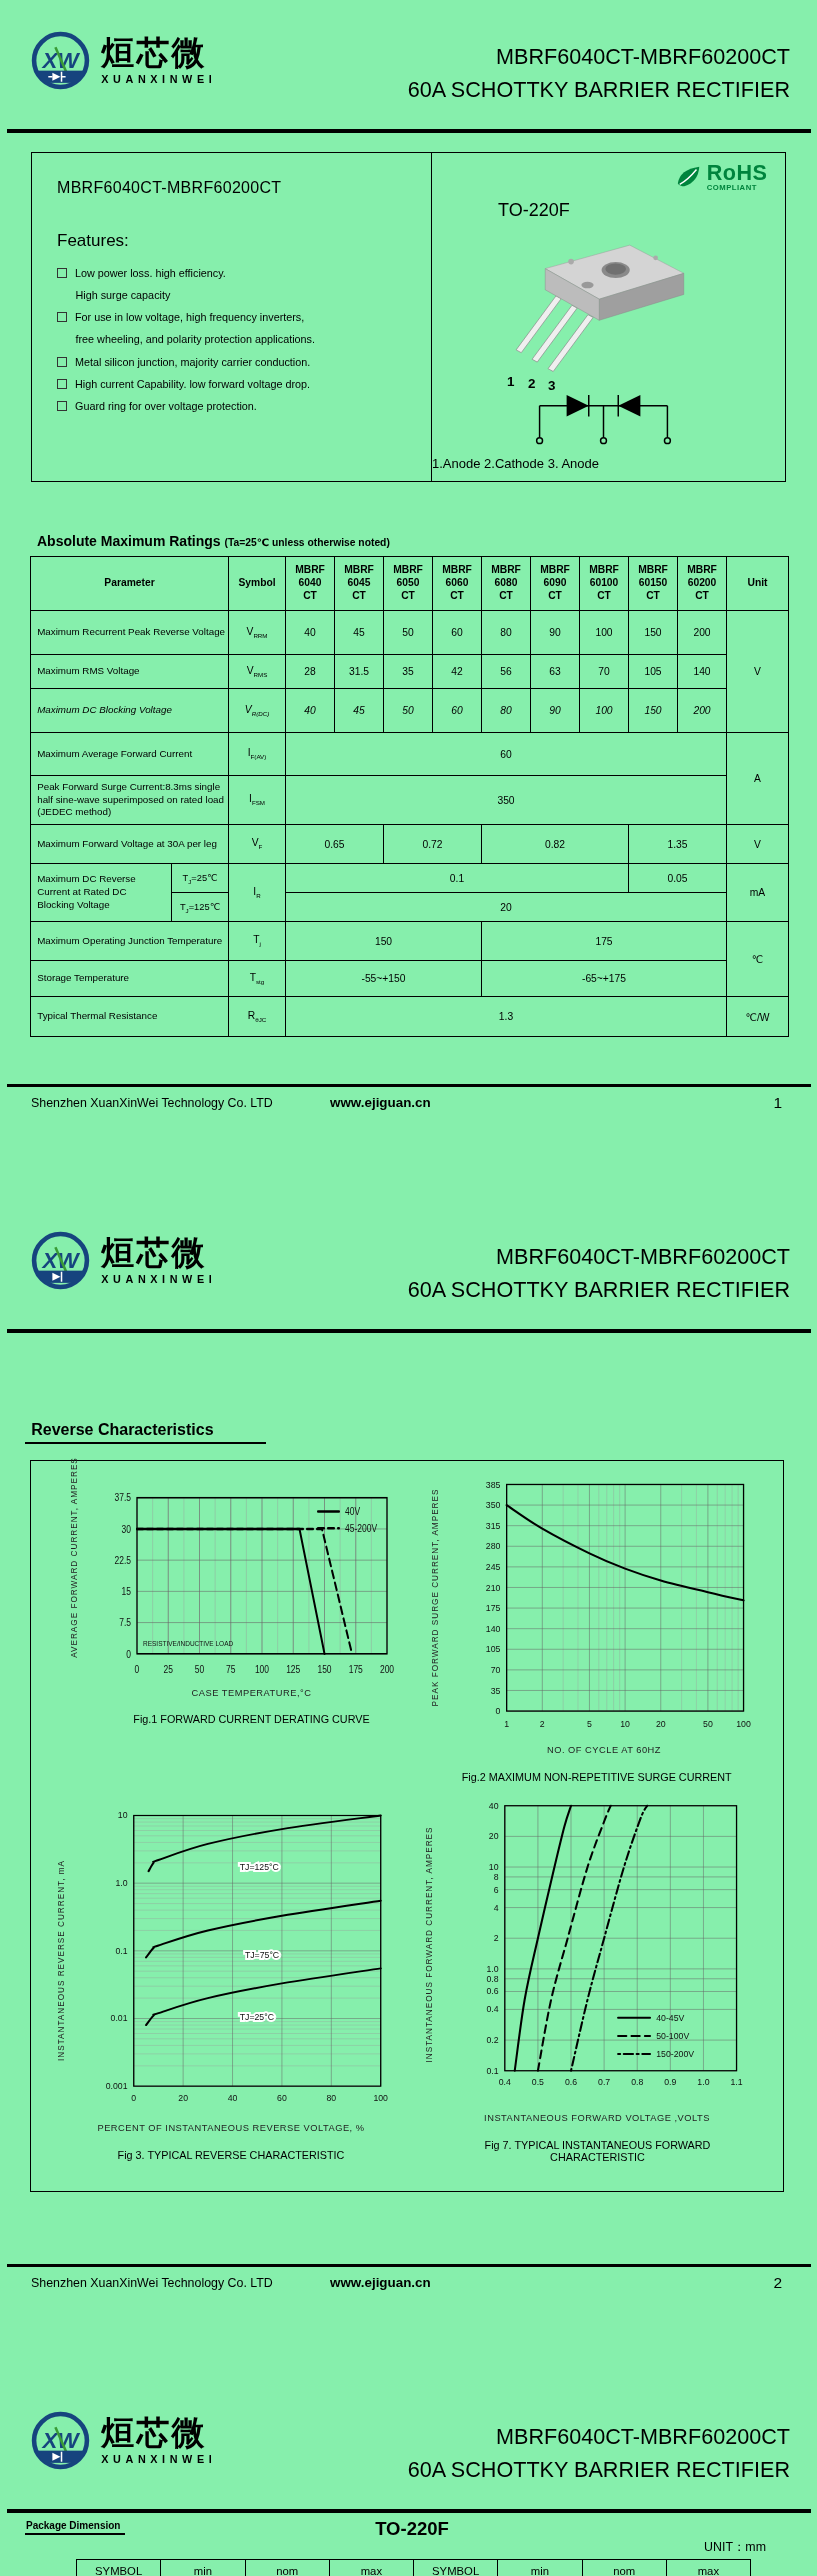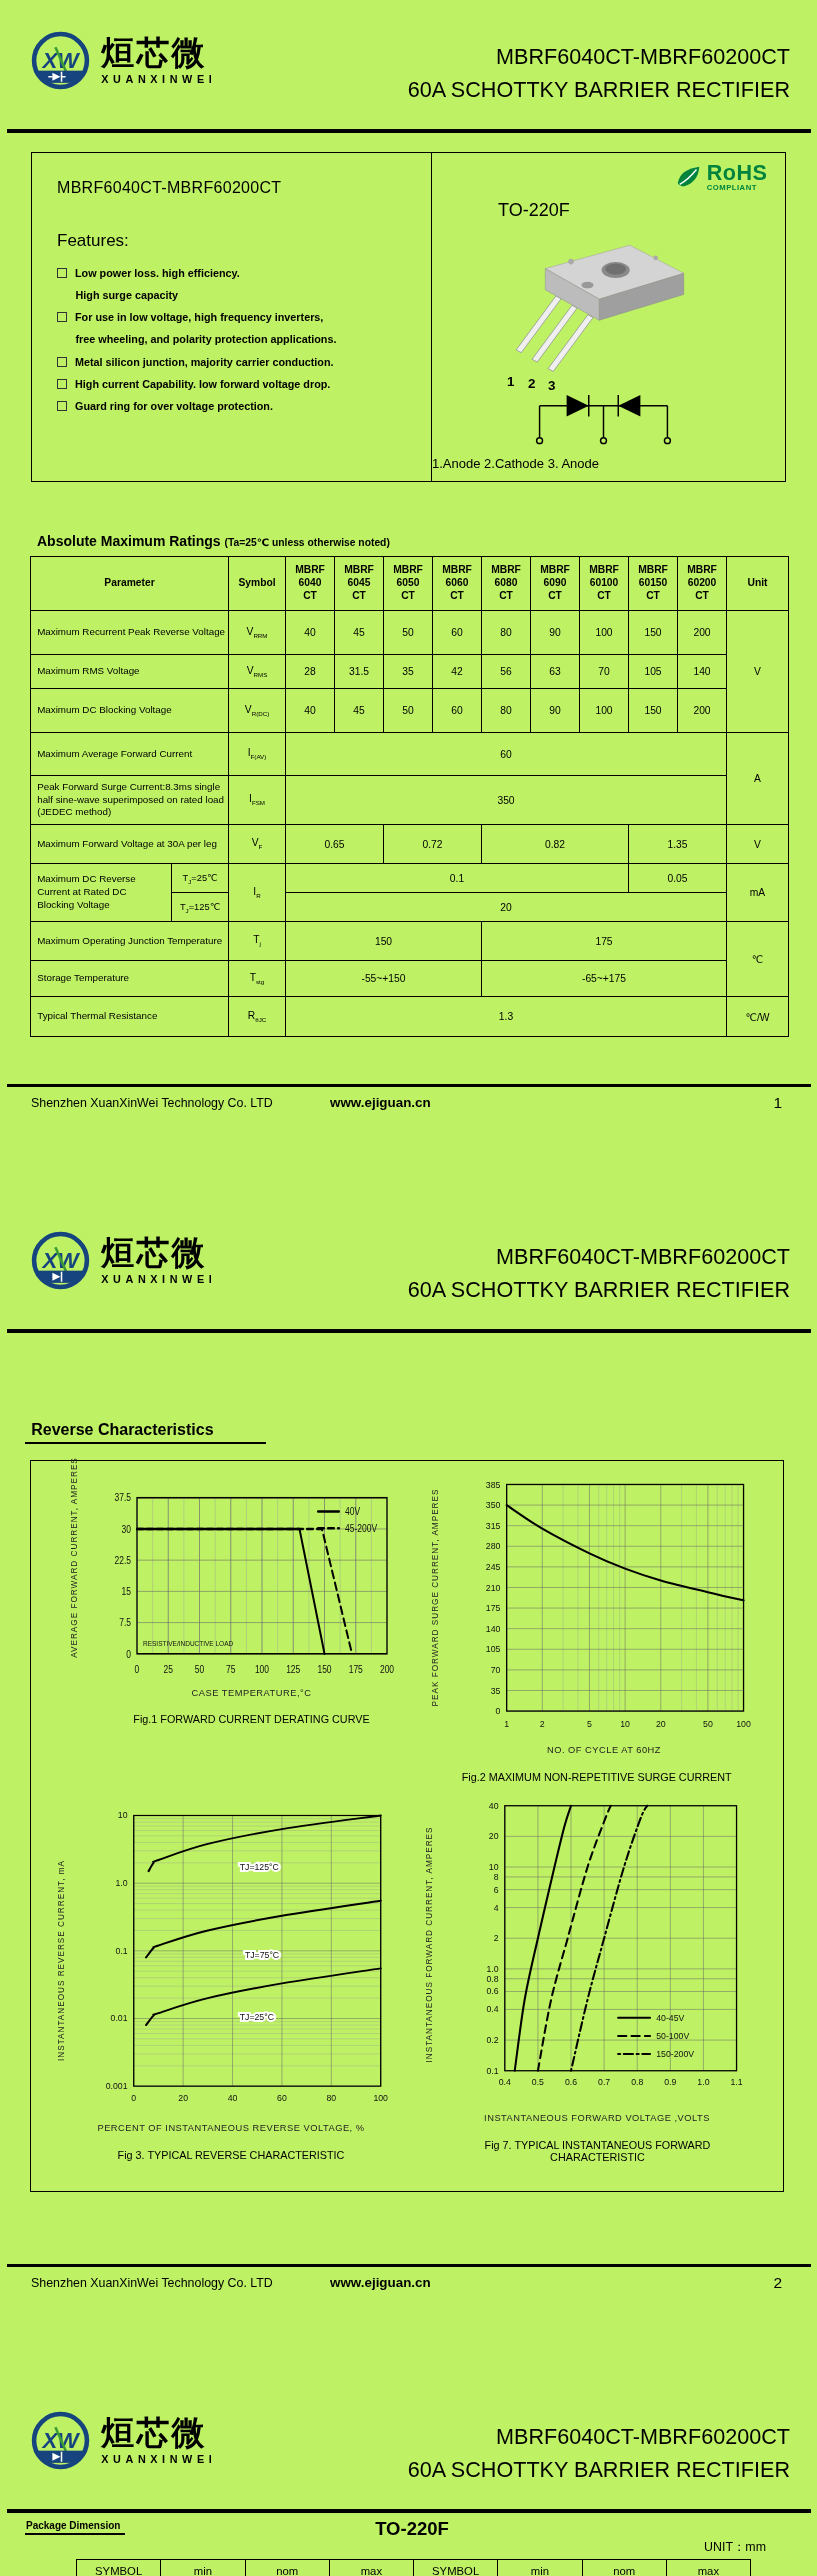--- a/index.html
+++ b/index.html
@@ -2,21 +2,21 @@
 <html style="font-size:8.2px"><head>
 <meta charset="utf-8">
 <style>
   * { box-sizing: border-box; margin: 0; padding: 0; }
   html,body { background:#ffffff; }
   body {
     width:818px; color:#000;
     font-family:"Liberation Sans","DejaVu Sans",sans-serif;
     -webkit-font-smoothing:antialiased;
   }
-  .page { position:relative; width:818px; overflow:hidden; background:#bef264; }
+  .page { position:relative; width:818px; overflow:hidden; background:#86efac; }
   #page1 { height:1200px; }
   #page2 { height:1180px; }
   #page3 { height:1090px; }
 
   
   .hdr { position:absolute; left:30px; top:30px; display:flex; align-items:center; gap:10.3px; }
   .logo-zh { font-size:33px; font-weight:bold; letter-spacing:2.1px; line-height:1; }
   .logo-en { font-size:10.8px; font-weight:bold; letter-spacing:4.6px; margin-top:4.1px; }
   .hdr-titles { position:absolute; right:28px; top:44px; width:464px; text-align:right; }
   .hdr-t1 { font-size:21.6px; letter-spacing:0px; }
@@ -29,21 +29,21 @@
   .ftr-site { position:absolute; left:330px; font-size:13.4px; font-weight:bold; }
   .ftr-page { position:absolute; right:36px; font-size:15.5px; }
 
   
   .fbox { position:absolute; left:31px; top:152px; width:755px; height:330px; border:1.5px solid #000; display:flex; }
   .fbox-left { width:399px; padding:26px 15.5px 0 25px; }
   .fbox-right { position:relative; flex:1; border-left:1px solid #000; }
   .part-range { font-size:16px; letter-spacing:0.3px; }
   .features-h { font-size:17px; margin-top:34px; }
   .features-list { margin-top:15.5px; }
-  .feat-row { display:flex; gap:7.7px; margin-bottom:8.8px; font-size:10.8px; line-height:1.25;font-weight:bold; }
+  .feat-row { display:flex; gap:7.7px; margin-bottom:8.8px; font-size:10.8px; line-height:1.25; }
   .feat-box { width:10.3px; height:10.3px; border:1px solid #333; flex-shrink:0; margin-top:1px; }
   .feat-cont { padding-left:18.5px; }
   .rohs { position:absolute; right:17.5px; top:10.3px; display:flex; gap:4.1px; align-items:flex-start; }
   .rohs-txt1 { color:#00843d; font-size:21.6px; font-weight:bold; line-height:0.9; letter-spacing:0.5px; }
   .rohs-txt2 { color:#00843d; font-size:7.7px; font-weight:bold; letter-spacing:0.5px; }
   .pkg-name { position:absolute; left:66px; top:47px; font-size:18px; }
   .pkg3d { position:absolute; left:32px; top:71px; }
   .pin-numbers { position:absolute; left:0; top:221px; }
   .pin-numbers span { position:absolute; font-size:13.4px; font-weight:bold; }
   .diode-sym { position:absolute; left:94px; top:238px; }
@@ -273,21 +273,21 @@
           <td>28</td>
           <td>31.5</td>
           <td>35</td>
           <td>42</td>
           <td>56</td>
           <td>63</td>
           <td>70</td>
           <td>105</td>
           <td>140</td>
         </tr>
-        <tr style="height: 44px;">
+        <tr style="height: 44px; font-style: italic;">
           <td colspan="2" class="param">Maximum DC Blocking Voltage</td>
           <td class="sym"><span>V</span><sub>R(DC)</sub></td>
           <td>40</td>
           <td>45</td>
           <td>50</td>
           <td>60</td>
           <td>80</td>
           <td>90</td>
           <td>100</td>
           <td>150</td>

